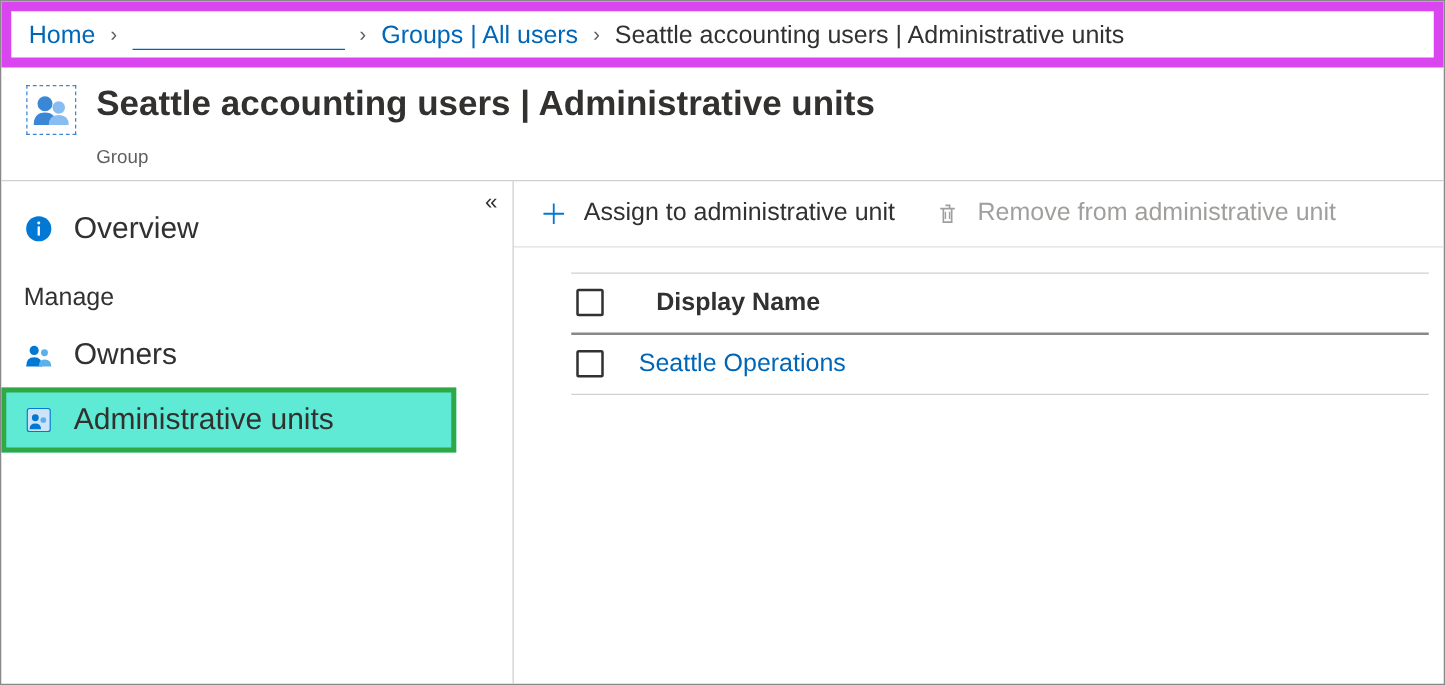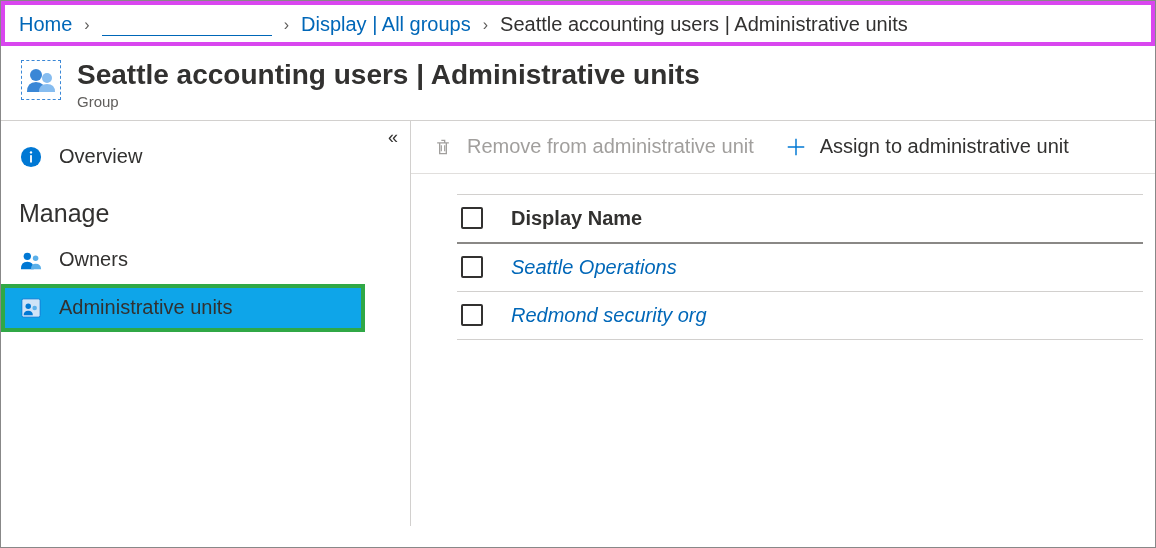--- a/index.html
+++ b/index.html
@@ -13,72 +13,72 @@
     overflow: hidden;
     border: 1px solid #888;
   }
   
   .breadcrumb {
     display: flex;
     align-items: center;
     gap: 12px;
     padding: 8px 14px 6px 14px;
     border-bottom: 1px solid #e1dfdd;
-    border: 4px solid #d946ef;
+    border: 8px solid #d946ef;
     position: relative;
   }
   .breadcrumb a { color: #0067b8; text-decoration: none; }
   .breadcrumb .bc-link.redact { border-bottom:1px solid #0067b8; width:170px; height:22px; display:inline-block; }
   .breadcrumb .chev { color:#605e5c; font-size:16px; }
   .breadcrumb .final { color:#323130; }
   
   .page-header {
     display:flex;
     align-items:flex-start;
     gap:16px;
     padding:14px 20px 10px 20px;
   }
   .page-header .hicon {
     width:40px; height:40px;
     border:1px dashed #3a87d6;
     display:flex; align-items:center; justify-content:center;
   }
   .page-header .hicon svg { width:32px; height:32px; }
   .page-header .titles h1 { font-size:28px; font-weight:600; line-height:1.1; }
-  .page-header .titles .sub { font-size:15px; color:#605e5c; margin-top:2px; }
+  .page-header .titles .sub { font-size:15px; color:#605e5c; margin-top:18px; }
   
   .body-row { display:flex; border-top:1px solid #d2d0ce; height: calc(100% - 140px); }
   .sidebar {
     width:410px;
     border-right:1px solid #d2d0ce;
     padding:12px 0 0 0;
     position:relative;
     flex-shrink:0;
   }
   .collapse-arrow {
     position:absolute; right:12px; top:6px;
     font-size:18px; color:#323130; cursor:pointer;
   }
   .nav-item {
     display:flex; align-items:center;
     gap:16px;
     padding:12px 16px 12px 18px;
-    font-size:20px;
+    font-size:24px;
     cursor:pointer;
   }
   .nav-item.selected {
-    background:#0ea5e9;
+    background:#5eead4;
     border:4px solid #30a846;
     margin:0 ;
     padding:8px 12px 8px 14px;
     width:364px;
   }
   .nav-item .nicon { width:24px; height:24px; display:flex; align-items:center; justify-content:center; flex-shrink:0; }
   .nav-section {
-    font-size:25px; font-weight:400;
+    font-size:20px; font-weight:400;
     padding:18px 16px 8px 18px;
     color:#323130;
   }
   
   .content { flex:1; display:flex; flex-direction:column; }
   .toolbar {
     display:flex; align-items:center;
     gap:30px;
     padding:14px 20px;
     border-bottom:1px solid #e1dfdd;
@@ -92,39 +92,39 @@
   .tool-btn.enabled { color:#323130; }
   .tool-btn.enabled .ticon { color:#0078d4; }
   .tool-btn.disabled { color:#a19f9d; cursor:default; }
   .tool-btn.disabled .ticon { color:#a19f9d; }
   .table-wrap { padding:20px 12px 0 46px; }
   .thead, .trow {
     display:flex; align-items:center;
     border-bottom:1px solid #d2d0ce;
     padding:12px 4px;
   }
-  .thead { border-top:1px solid #d2d0ce; border-bottom:2px solid #8a8886; font-weight:600; }
+  .thead { border-top:1px solid #d2d0ce; border-bottom:2px solid #8a8886; font-weight:600;gap:14px; }
   .col-check { width:50px; display:flex; align-items:center; }
   .col-name { flex:1; }
   .col-desc { width:220px; }
   .chk {
     width:22px; height:22px; border:2px solid #323130; border-radius:2px;
     appearance:none; cursor:pointer; background:#fff;
   }
-  .trow .col-name a { color:#0067b8; text-decoration:none;font-style:italic; }
+  .trow .col-name a { color:#0067b8; text-decoration:none; }
 </style>
 </head>
 <body>
 
 <div class="breadcrumb">
   <a href="#" class="bc-link">Home</a>
   <span class="chev">›</span>
   <a href="#" class="bc-link redact"></a>
   <span class="chev">›</span>
-  <a href="#" class="bc-link">Display | All groups</a>
+  <a href="#" class="bc-link">Groups | All users</a>
   <span class="chev">›</span>
   <span class="final">Seattle accounting users | Administrative units</span>
 </div>
 
 <div class="page-header">
   <div class="hicon">
     <svg viewBox="0 0 32 32">
       <circle cx="11" cy="11" r="6" fill="#3a87d6"></circle>
       <circle cx="22" cy="14" r="5" fill="#87bdf0"></circle>
       <path d="M2 28 Q2 18 11 18 Q20 18 20 28 Z" fill="#3a87d6"></path>
@@ -178,55 +178,48 @@
             <circle cx="16" cy="12" r="2.5" fill="#5bb0ea"></circle>
             <path d="M4 20 Q4 15 9 15 Q14 15 14 20 Z" fill="#0078d4"></path>
           </svg>
       </span>
       <span>Administrative units</span>
     </div>
   </nav>
 
   <div class="content">
     <div class="toolbar">
+      <button class="tool-btn enabled">
+        <span class="ticon">
+          <svg viewBox="0 0 24 24" width="22" height="22">
+              <path d="M12 3 V21 M3 12 H21" stroke="#0078d4" stroke-width="1.6" fill="none"></path>
+            </svg>
+        </span>
+        <span>Assign to administrative unit</span>
+      </button>
       <button class="tool-btn disabled">
         <span class="ticon">
           <svg viewBox="0 0 24 24" width="20" height="20">
               <path d="M5 7 H19 M8 7 V20 H16 V7 M10 4 H14 V7" stroke="#a19f9d" stroke-width="1.6" fill="none"></path>
               <path d="M10 10 V17 M14 10 V17" stroke="#a19f9d" stroke-width="1.4"></path>
             </svg>
         </span>
         <span>Remove from administrative unit</span>
-      </button>
-      <button class="tool-btn enabled">
-        <span class="ticon">
-          <svg viewBox="0 0 24 24" width="22" height="22">
-              <path d="M12 3 V21 M3 12 H21" stroke="#0078d4" stroke-width="1.6" fill="none"></path>
-            </svg>
-        </span>
-        <span>Assign to administrative unit</span>
       </button>
     </div>
 
     <div class="table-wrap">
       <div class="thead">
         <div class="col-check">
             <input type="checkbox" class="chk" style="">
           </div>
         <div class="col-name">Display Name</div>
       </div>
       <div class="trow">
         <div class="col-check">
             <input type="checkbox" class="chk" style="">
           </div>
         <div class="col-name"><a href="#">Seattle Operations</a></div>
         <div class="col-desc"></div>
       </div>
-      <div class="trow">
-        <div class="col-check">
-            <input type="checkbox" class="chk" style="">
-          </div>
-        <div class="col-name"><a href="#">Redmond security org</a></div>
-        <div class="col-desc"></div>
-      </div>
     </div>
   </div>
 </div>
 
 </body></html>

